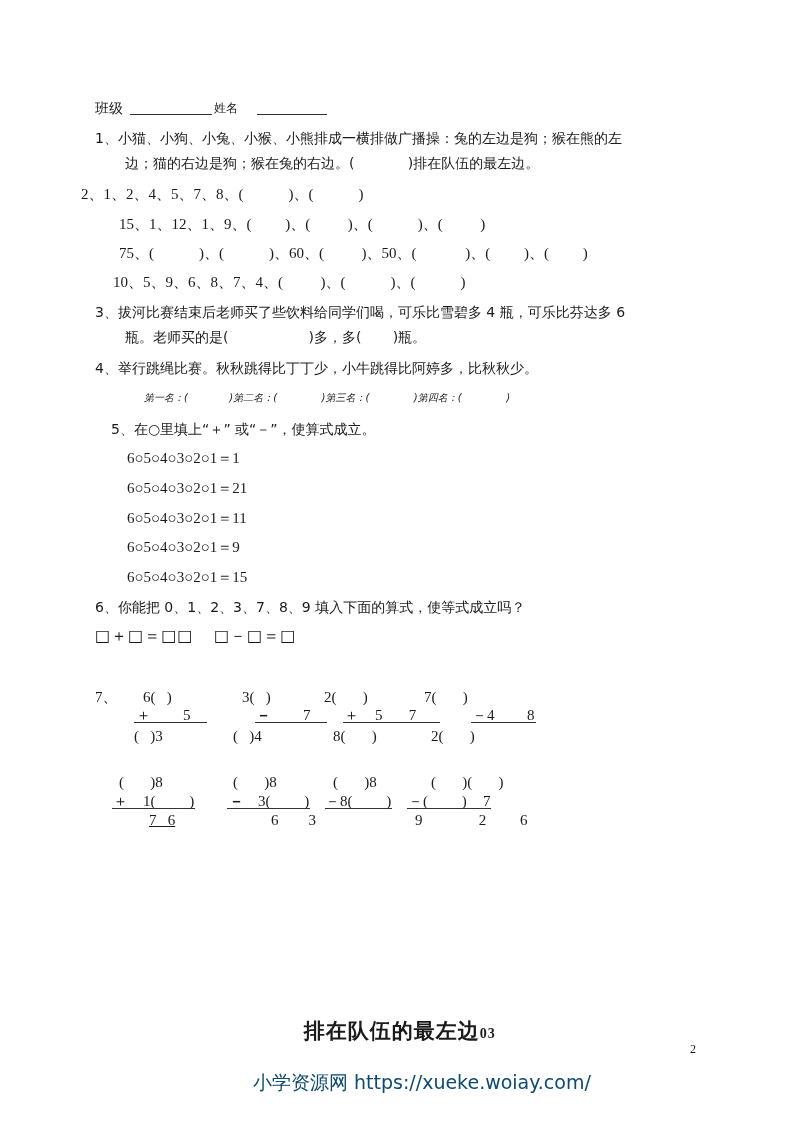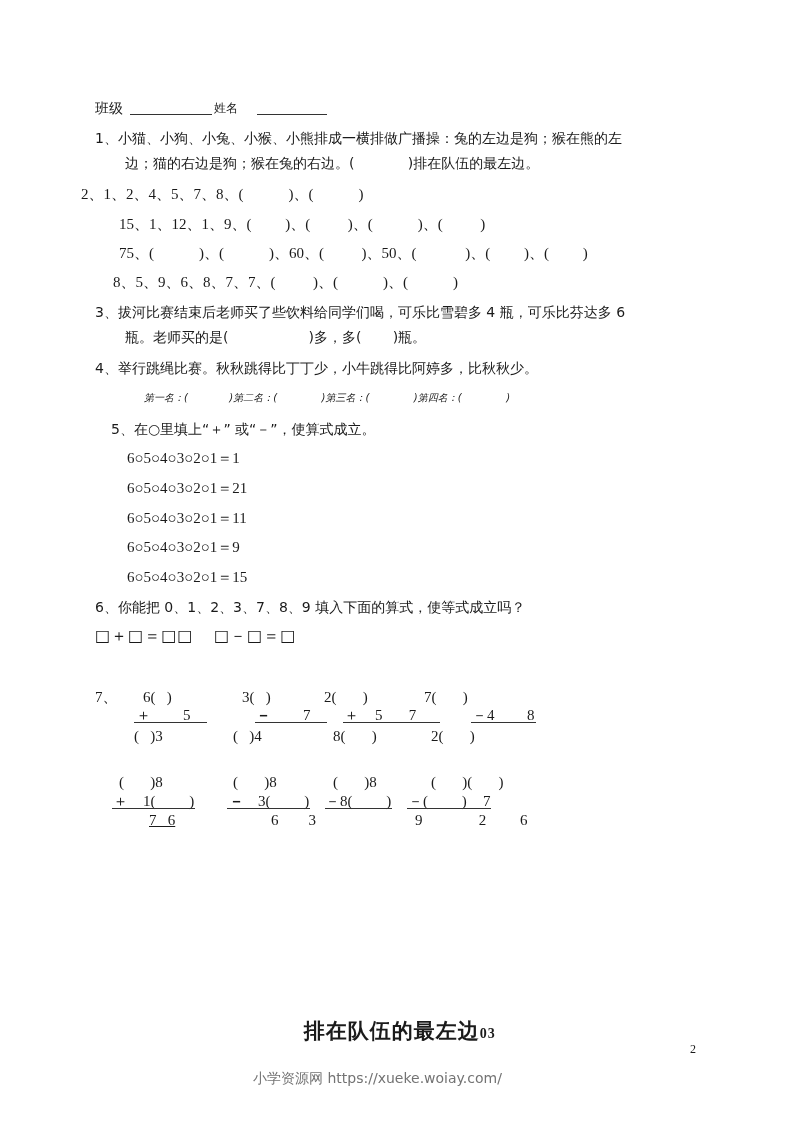--- a/index.html
+++ b/index.html
@@ -6,42 +6,42 @@
     body { width: 793px; height: 1122px; position: relative; overflow: hidden;
            font-family: "Liberation Serif", "DejaVu Serif", serif; color: #1a1a1a; }
     .t { position: absolute; white-space: pre; font-size: 15px; line-height: 18px; }
     .blank-line { position: absolute; border-bottom: 1.5px solid #333; height: 0; }
     .rule { position: absolute; border-bottom: 1px solid #333; height: 0; }
     .title { position: absolute; font-size: 21px; font-weight: bold; white-space: pre;
              font-family: "DejaVu Sans", "Liberation Sans", sans-serif; letter-spacing: 1px; }
     .title .num { font-family: "Liberation Serif", serif; font-weight: bold; font-size: 14px; }
     .pagenum { position: absolute; font-size: 12px; }
     .watermark { position: absolute; font-family: "DejaVu Sans", "Liberation Sans", sans-serif;
-                 font-size: 14px; color: #737373; white-space: pre; }
+                 font-size: 19px; color: #0c4a6e; white-space: pre; }
     .box-row { position: absolute; font-size: 16px; letter-spacing: 1px;
                font-family: "DejaVu Sans", sans-serif; white-space: pre; }
   </style>
 </head>
 <body>
 
 <span class="t" style="left:95px;top:99px;font-family:'DejaVu Sans',sans-serif;font-size:14px;">班级</span>
 <div class="blank-line" style="left:130px;top:114px;width:82px;"></div>
 <span class="t" style="left:214px;top:99px;font-family:'DejaVu Sans',sans-serif;font-size:12px;">姓名</span>
 <div class="blank-line" style="left:257px;top:114px;width:70px;"></div>
 
 <div>
   <span class="t" style="left:95px;top:129px;font-family:'DejaVu Sans',sans-serif;font-size:14px;">1、小猫、小狗、小兔、小猴、小熊排成一横排做广播操：兔的左边是狗；猴在熊的左</span>
   <span class="t" style="left:125px;top:154px;font-family:'DejaVu Sans',sans-serif;font-size:14px;">边；猫的右边是狗；猴在兔的右边。(            )排在队伍的最左边。</span>
 </div>
 
 <div>
   <span class="t" style="left:81px;top:185px;">2、1、2、4、5、7、8、(            )、(            )</span>
   <span class="t" style="left:119px;top:215px;">15、1、12、1、9、(         )、(          )、(            )、(          )</span>
   <span class="t" style="left:119px;top:244px;">75、(            )、(            )、60、(          )、50、(             )、(         )、(         )</span>
-  <span class="t" style="left:113px;top:273px;">8、5、9、6、8、7、7、(          )、(            )、(            )</span>
+  <span class="t" style="left:113px;top:273px;">10、5、9、6、8、7、4、(          )、(            )、(            )</span>
 </div>
 
 <div>
   <span class="t" style="left:95px;top:303px;font-family:'DejaVu Sans',sans-serif;font-size:14px;">3、拔河比赛结束后老师买了些饮料给同学们喝，可乐比雪碧多 4 瓶，可乐比芬达多 6</span>
   <span class="t" style="left:125px;top:328px;font-family:'DejaVu Sans',sans-serif;font-size:14px;">瓶。老师买的是(                  )多，多(       )瓶。</span>
 </div>
 
 <div>
   <span class="t" style="left:95px;top:359px;font-family:'DejaVu Sans',sans-serif;font-size:14px;">4、举行跳绳比赛。秋秋跳得比丁丁少，小牛跳得比阿婷多，比秋秋少。</span>
   <span class="t" style="left:144px;top:389px;font-family:'DejaVu Sans',sans-serif;font-size:10px;font-style:italic;">第一名：(             )第二名：(              )第三名：(              )第四名：(              )</span>

